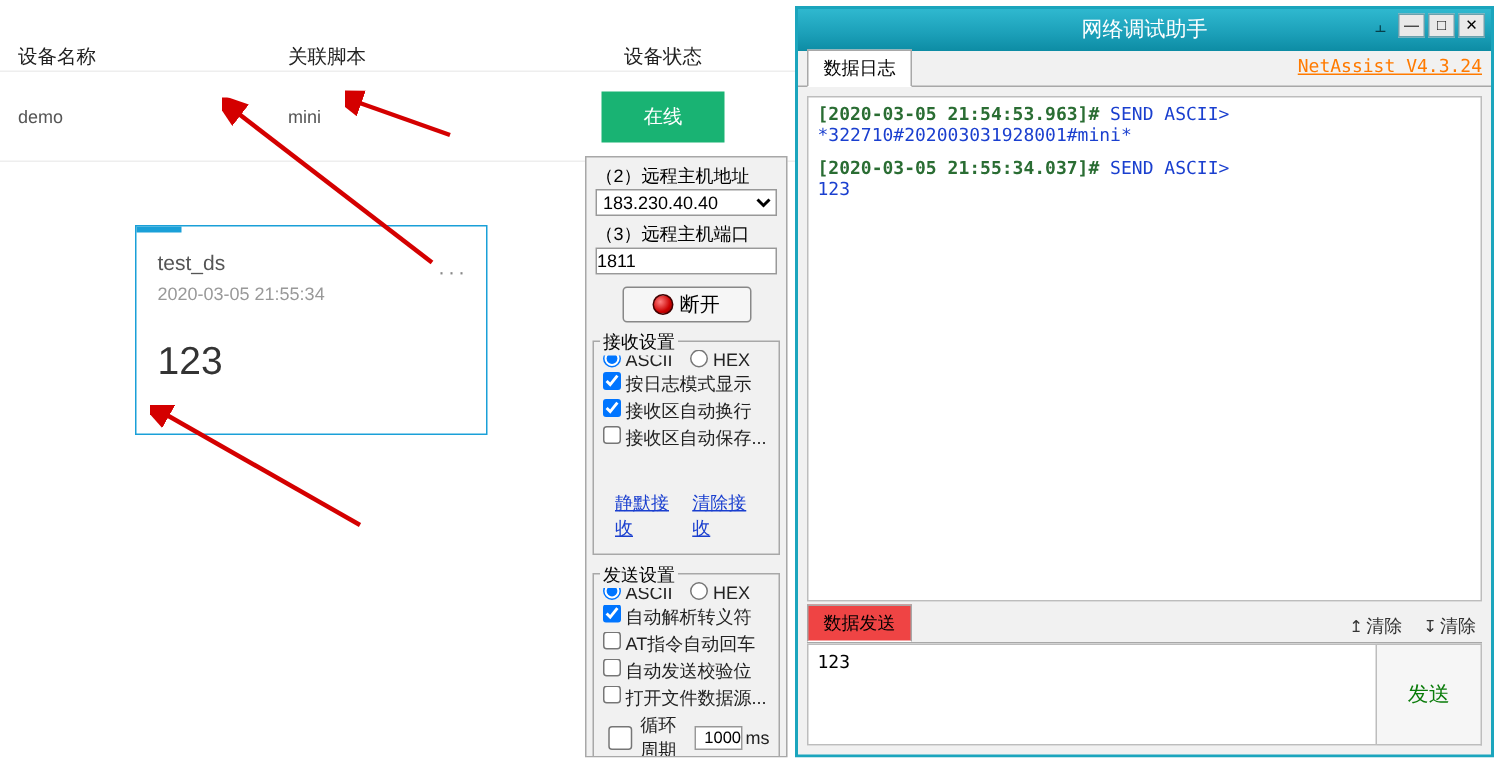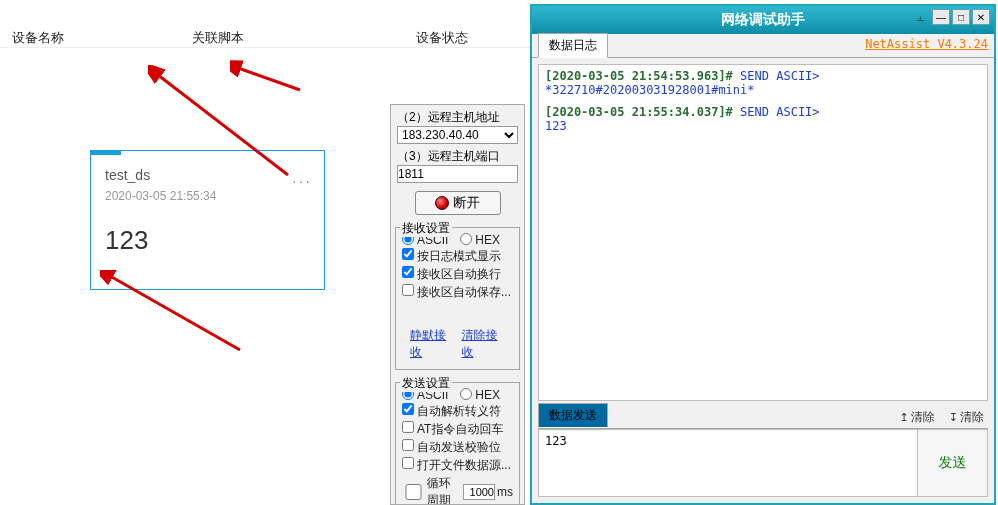--- a/index.html
+++ b/index.html
@@ -147,21 +147,21 @@
     background: #f1f1f1;
     display: flex;
     flex-direction: column;
   }
   .na-title {
     height: 28px;
     background: linear-gradient(#2fb8cf, #1b9fb8 60%, #0d8ca4);
     display: flex; align-items: center; justify-content: center;
     position: relative;
   }
-  .na-title-text { color: #fff; font-size: 14px; font-weight: bold; }
+  .na-title-text { color: #fff; font-size: 14px; font-weight: normal; }
   .na-title-ctrls {
     position: absolute; right: 4px; top: 3px;
     display: flex; gap: 2px;
   }
   .na-title-pin { position:absolute; right: 70px; top: 4px; font-size:12px; color:#063f4a; }
   .na-ctrl {
     width: 18px; height: 16px;
     background: #e9e9e9;
     border: 1px solid #6aa0ad;
     font-size: 10px;
@@ -213,21 +213,21 @@
   .na-sendbar {
     display:flex; align-items:flex-end;
     padding: 2px 6px 0 6px;
     gap: 6px;
     position: relative;
   }
   .na-send-tab {
     padding: 3px 10px;
     border: 1px solid #a8a8a8;
     border-bottom: 1px solid #fff;
-    background: #0369a1;
+    background: #ef4444;
     font-size: 12px;
   }
   .na-sendbar .spacer { flex:1; }
   .na-send-link {
     font-size: 12px; color: #333;
     cursor: pointer;
     padding: 2px 4px;
   }
   .na-send-arrow-up { font-size:11px; margin-right:2px; }
   .na-send-arrow-down { font-size:11px; margin-right:2px; }
@@ -262,20 +262,27 @@
   }
 </style>
 </head>
 <body>
 
 <div class="left-panel">
   <div class="tbl-head">
     <div class="col1">设备名称</div>
     <div class="col2">关联脚本</div>
     <div class="col3">设备状态</div>
+  </div>
+  <div class="tbl-row">
+    <div class="col1">demo</div>
+    <div class="col2">mini</div>
+    <div class="col3">
+      <button class="status-btn">在线</button>
+    </div>
   </div>
 
   <div class="card">
     <div class="card-topstripe"></div>
     <div class="card-dots">···</div>
     <div class="card-body">
       <div class="card-title">test_ds</div>
       <div class="card-time">2020-03-05 21:55:34</div>
       <div class="card-num">123</div>
     </div>

